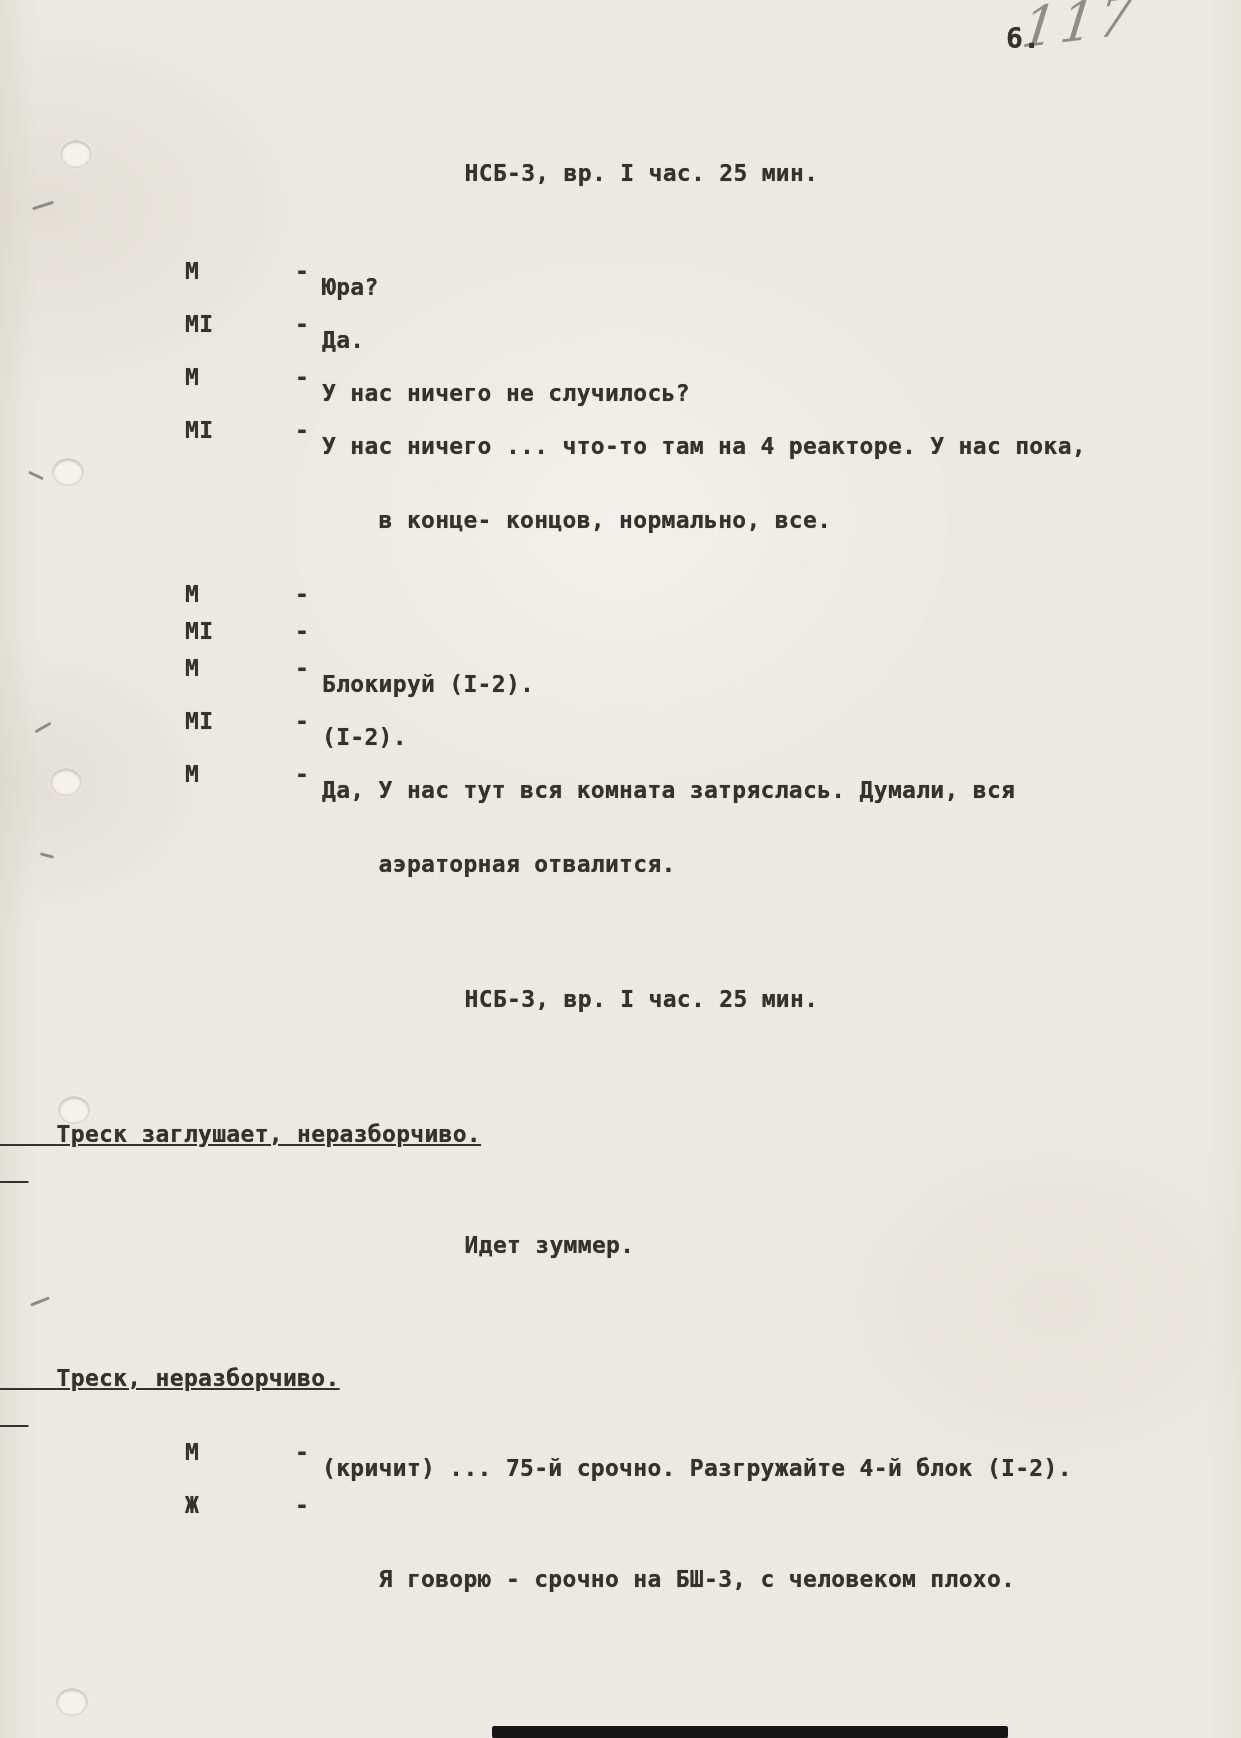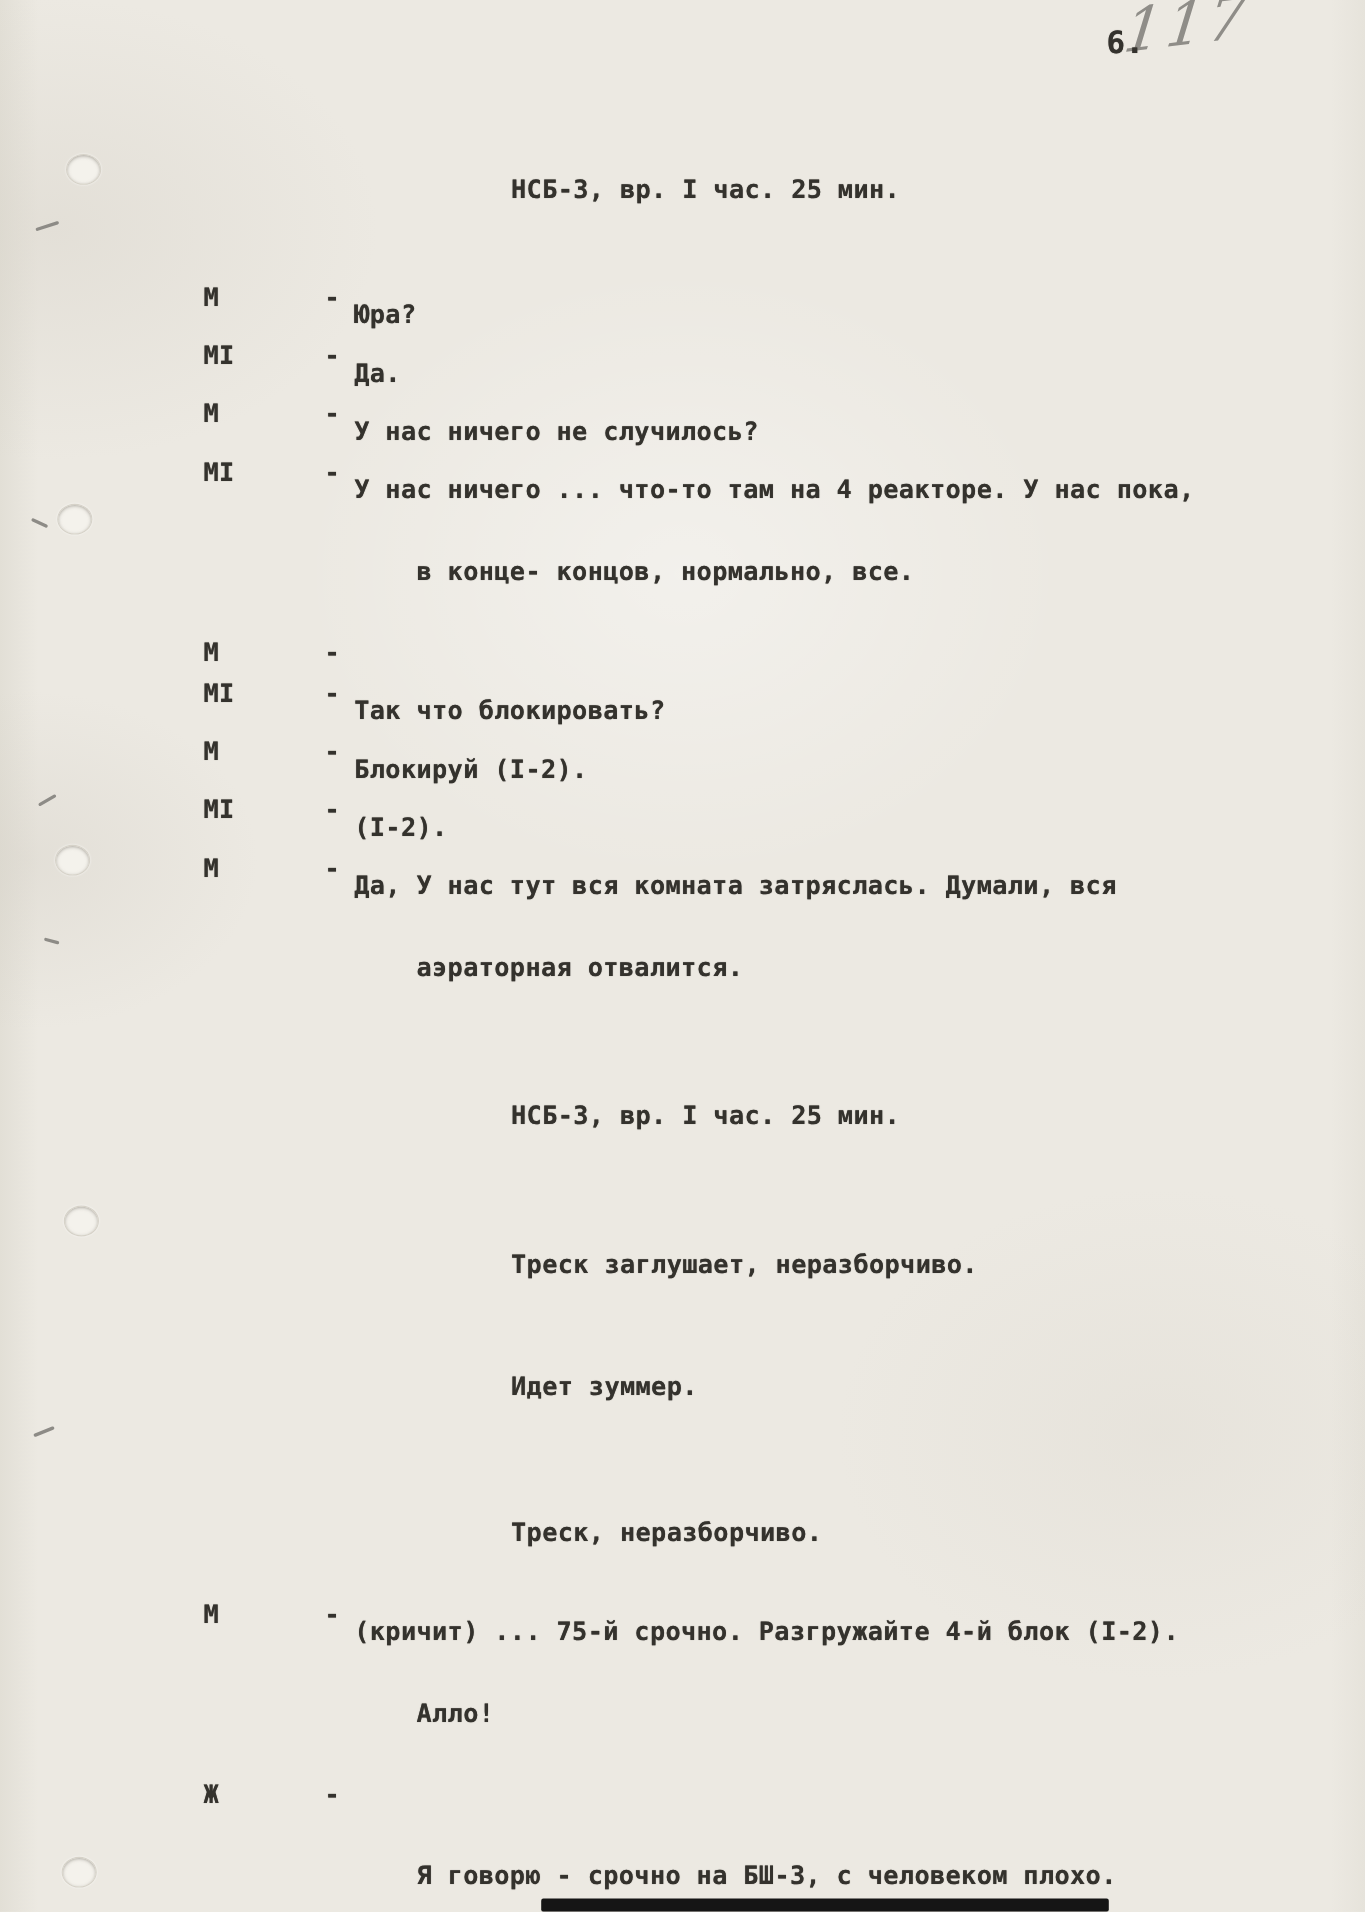--- a/index.html
+++ b/index.html
@@ -23,21 +23,21 @@
     font-weight:bold;
     font-size:23px;
     letter-spacing:0.3px;
     text-shadow:0 0 0.7px rgba(45,43,38,0.75);
   }
 
   .transcript { position:absolute; top:94px; left:0; width:1241px; }
   .row { line-height:37px; min-height:37px; white-space:pre; }
 
   .b-header { padding-left:408px; margin-top:24px; margin-bottom:24px; }
-  .b-note   { padding-left:408px; margin-top:22px; }
+  .b-note   { margin-top:22px;text-decoration:underline; }
   .b-stage  { padding-left:408px; margin:0; }
   .b-cont   { padding-left:322px; }
 
   .b-line { display:flex; padding-left:185px; }
   .b-line .speaker { width:110px; flex:none; }
   .b-line .dash    { width:27px;  flex:none; }
   .b-line .txt     { flex:1;margin-top:16px; }
 
   
   .page-number {
@@ -133,21 +133,20 @@
     <div class="row b-cont">
     <span>в конце- концов, нормально, все.</span>
   </div>
     <div class="row b-line">
     <span class="speaker">М</span>
     <span class="dash">-</span>
   </div>
     <div class="row b-line">
     <span class="speaker">МI</span>
     <span class="dash">-</span>
-    <span class="txt">Так что блокировать?</span>
   </div>
     <div class="row b-line">
     <span class="speaker">М</span>
     <span class="dash">-</span>
     <span class="txt">Блокируй (I-2).</span>
   </div>
     <div class="row b-line">
     <span class="speaker">МI</span>
     <span class="dash">-</span>
     <span class="txt">(I-2).</span>
@@ -170,23 +169,20 @@
     <span>Идет зуммер.</span>
   </div>
     <div class="row b-note">
     <span>Треск, неразборчиво.</span>
   </div>
     <div class="row b-line">
     <span class="speaker">М</span>
     <span class="dash">-</span>
     <span class="txt">(кричит) ... 75-й срочно. Разгружайте 4-й блок (I-2).</span>
   </div>
-    <div class="row b-cont">
-    <span>Алло!</span>
-  </div>
     <div class="row b-line">
     <span class="speaker">Ж</span>
     <span class="dash">-</span>
   </div>
     <div class="row b-cont">
     <span>Я говорю - срочно на БШ-3, с человеком плохо.</span>
   </div>
   </div>
 
 </body></html>

